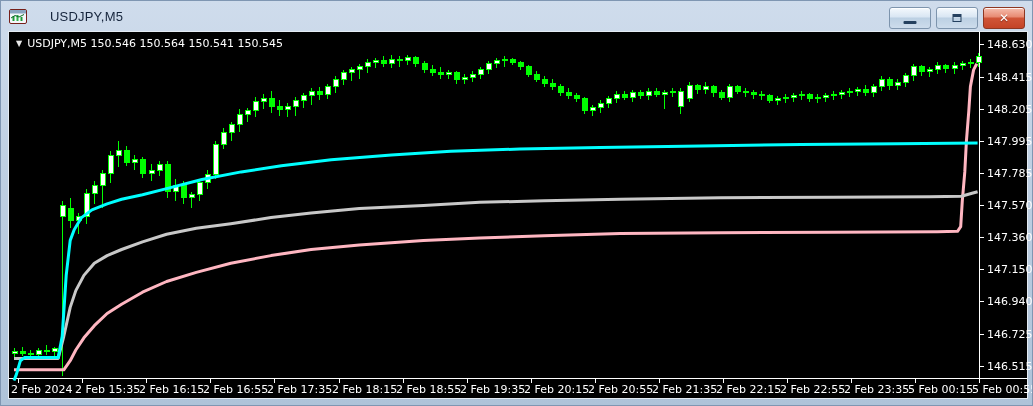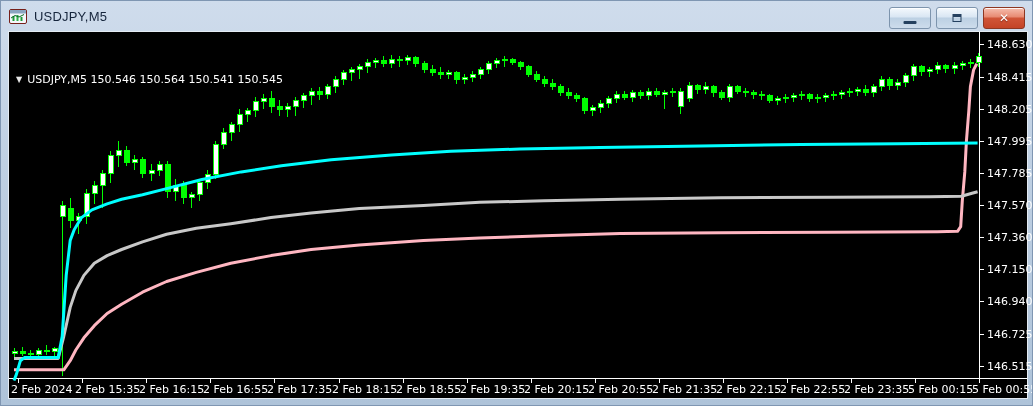--- a/index.html
+++ b/index.html
@@ -2,21 +2,21 @@
 <html><head>
 <meta charset="utf-8">
 <style>
   html,body{margin:0;padding:0;background:#9fb4ca;}
   .screen{
     position:relative;width:1033px;height:406px;box-sizing:border-box;
     background:linear-gradient(180deg,#cfdcec 0%,#bfd0e3 40%,#aec3d9 100%);
     border:1px solid #7f96b2;overflow:hidden;
     font-family:"Liberation Sans","DejaVu Sans",sans-serif;
   }
-  .titlebar{position:absolute;left:0;top:0;right:0;height:30px;display:flex;align-items:center;padding:0 8px;}
+  .titlebar{position:absolute;left:0;top:0;right:0;height:30px;display:flex;align-items:center;padding:0 8px;gap:16px;}
   .app-icon{width:18px;height:15px;flex:0 0 auto;margin-top:1px;}
   .title-text{margin-left:7px;font-size:13px;color:#16253c;letter-spacing:0.2px;}
   .win-buttons{position:absolute;right:7px;top:6px;display:flex;gap:5px;}
   .win-btn{
     width:40px;height:20px;border-radius:3px;border:1px solid #7d94ad;position:relative;cursor:default;
     background:linear-gradient(180deg,#f4f9fd 0%,#d9e6f3 45%,#bcd0e3 50%,#cddcec 100%);
     box-shadow:inset 0 1px 0 rgba(255,255,255,.85);
   }
   .win-btn.close{
     background:linear-gradient(180deg,#f6beae 0%,#e78a72 45%,#d05538 50%,#c44427 100%);
@@ -24,21 +24,21 @@
   }
   .glyph-min{position:absolute;left:50%;bottom:4px;transform:translateX(-50%);width:13px;height:3px;background:#24405f;border-radius:1px;}
   .glyph-max{position:absolute;left:50%;top:50%;transform:translate(-50%,-50%);width:9px;height:8px;box-sizing:border-box;border:1px solid #24405f;border-top-width:3px;background:transparent;}
   .glyph-close{position:absolute;left:0;top:0;right:0;bottom:0;display:flex;align-items:center;justify-content:center;
     color:#fff;font-size:12px;font-weight:bold;text-shadow:0 1px 1px rgba(80,10,0,.6);line-height:1;}
   .chart-panel{
     position:absolute;left:8px;top:31px;width:1018px;height:366px;background:#000;
     box-shadow:0 0 0 1px #e4ebf3;
   }
   .chart-panel svg{position:absolute;left:0;top:0;overflow:visible;}
-  .ohlc{position:absolute;left:7px;top:5px;color:#fff;font-size:11px;font-family:"DejaVu Sans",sans-serif;white-space:nowrap;margin-top:36px;}
+  .ohlc{position:absolute;left:7px;top:5px;color:#fff;font-size:11px;font-family:"DejaVu Sans",sans-serif;white-space:nowrap;}
   .ohlc .tri{font-size:8px;margin-right:5px;vertical-align:1px;color:#e8e8e8;}
 </style>
 </head>
 <body>
 
 <div class="screen">
 
   <div class="titlebar">
     <svg class="app-icon" viewBox="0 0 18 15">
       <rect x="0.5" y="0.5" width="17" height="14" rx="1.5" fill="#f4f7fb" stroke="#76201a"></rect>

